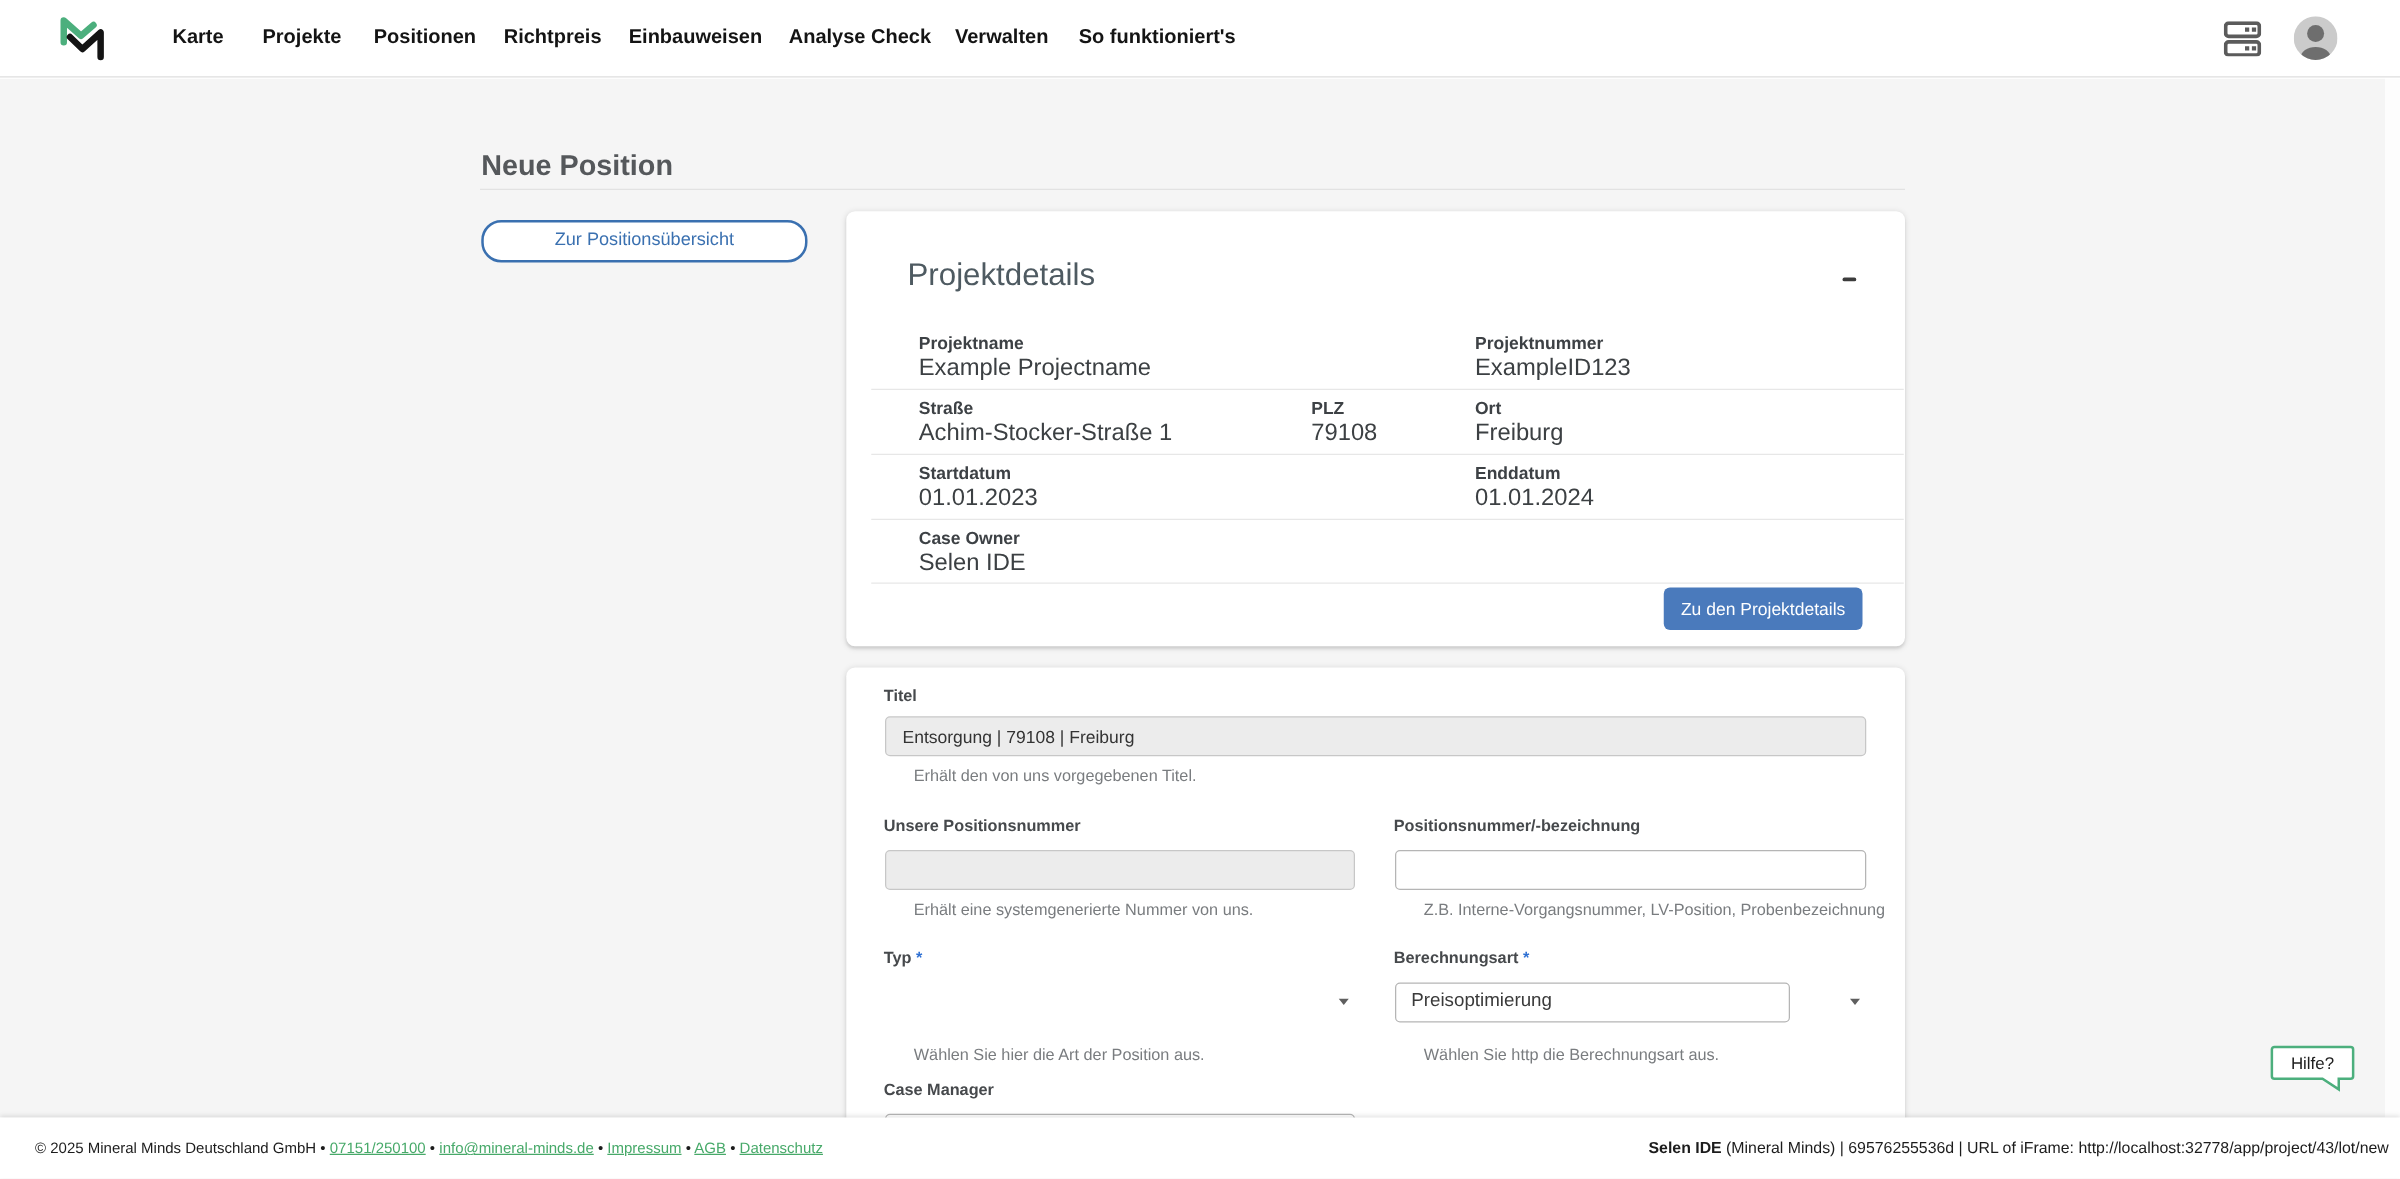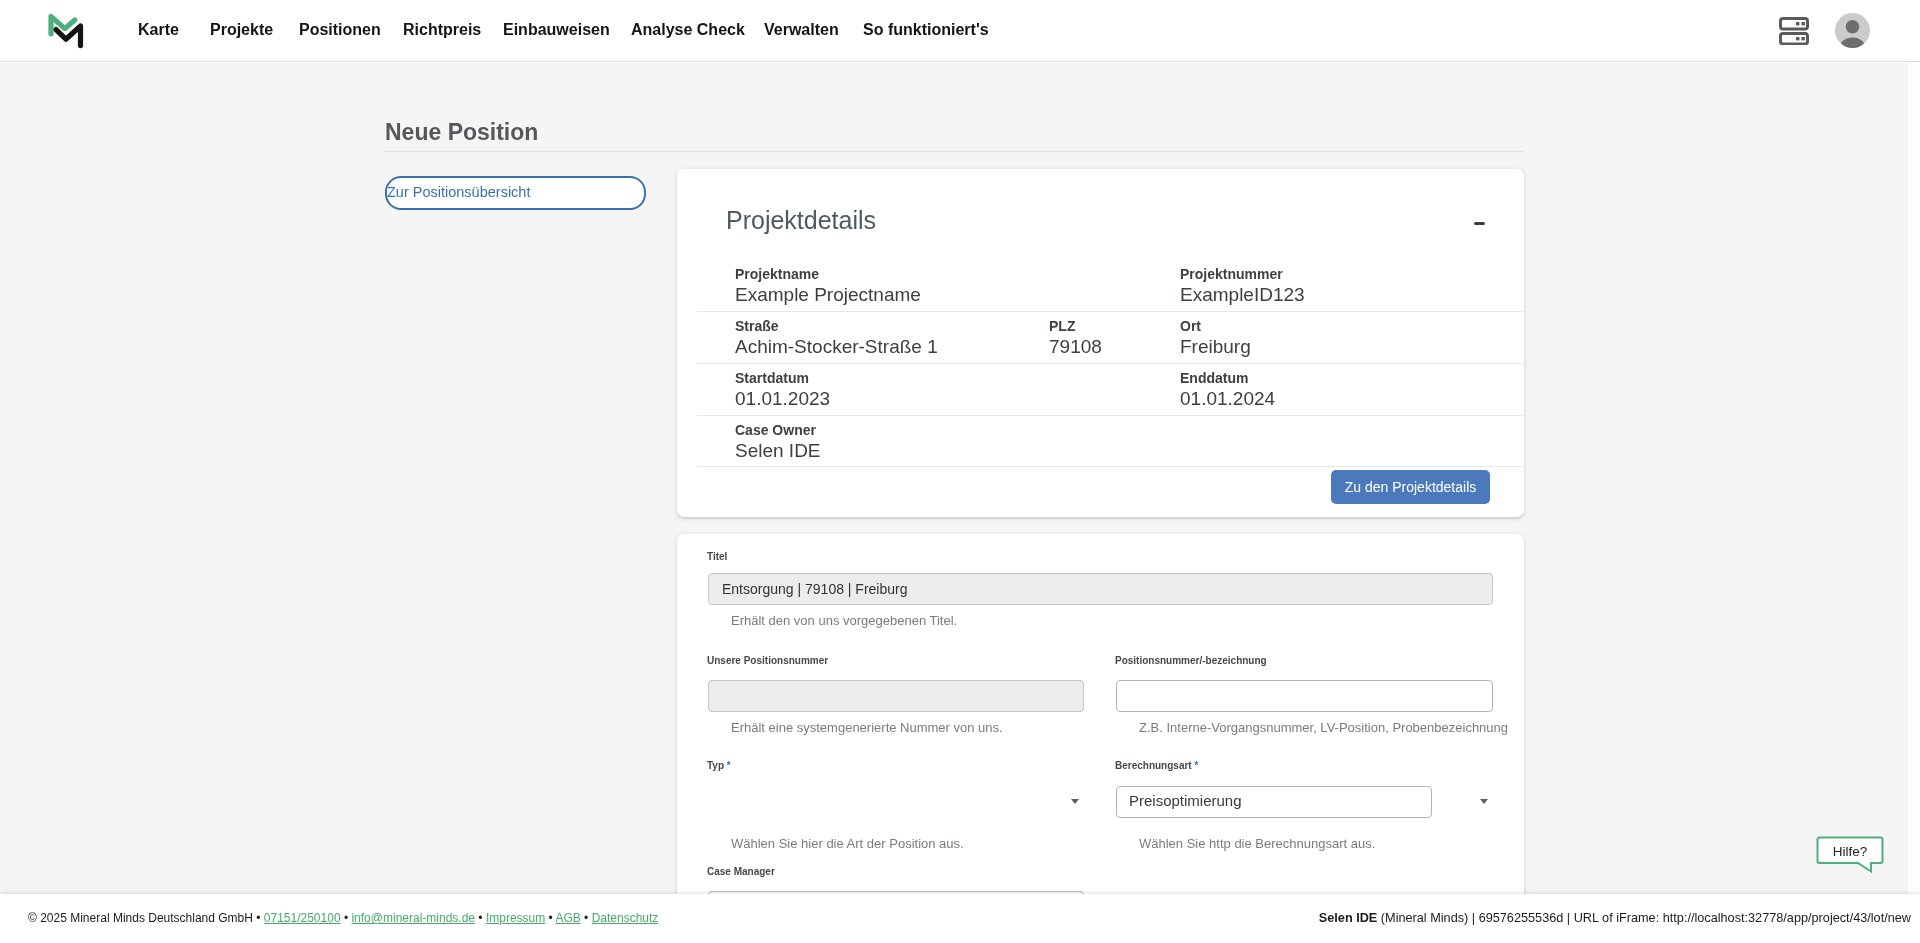--- a/index.html
+++ b/index.html
@@ -12,37 +12,37 @@
   .header { position:absolute; left:0; top:0; width:1920px; height:62px; background:#fff; border-bottom:1px solid #dedede; z-index:30; }
   .nav-link { position:absolute; top:20.5px; font-size:16px; font-weight:bold; color:#141414; white-space:nowrap; line-height:17px; }
 
   
   .main { position:absolute; left:0; top:63px; width:1908px; height:831px; background:#f5f5f5; }
   .strip { position:absolute; left:1908px; top:63px; width:12px; height:831px; background:#fdfdfd; }
 
   .h1 { position:absolute; left:385px; top:121px; font-size:23px; font-weight:bold; color:#55585b; line-height:23px; }
   .hr1 { position:absolute; left:384px; top:151px; width:1140px; height:1px; background:#e2e2e2; }
 
-  .btn-outline { position:absolute; left:385px; top:176px; width:261px; height:34px; background:#fff; border:2px solid #3a70b0; border-radius:16px; color:#3a70b0; font-size:14.5px; line-height:29px; }
+  .btn-outline { position:absolute; left:385px; top:176px; width:261px; height:34px; background:#fff; border:2px solid #3a70b0; border-radius:16px; color:#3a70b0; font-size:14.5px; text-align:center; line-height:29px; }
 
   .card { position:absolute; background:#fff; border-radius:7px; box-shadow:0 1px 5px rgba(0,0,0,0.13), 0 2px 2px rgba(0,0,0,0.08); }
   .card1 { left:677px; top:169px; width:847px; height:348px; }
   .card2 { left:677px; top:534px; width:847px; height:400px; }
 
   .card-title { position:absolute; left:49px; top:37px; font-size:25px; font-weight:normal; color:#4e5a61; line-height:29px; }
   .minus { position:absolute; left:797px; top:53px; width:11px; height:3px; background:#3c3c3c; border-radius:1.5px; }
 
   .lbl { position:absolute; font-size:14px; font-weight:bold; color:#3d4145; white-space:nowrap; line-height:14px;text-align:center; }
   .val { position:absolute; font-size:19px; color:#3c4043; white-space:nowrap; line-height:15px; }
   .rowline { position:absolute; left:20px; width:826px; height:1px; background:#e7e7e7; }
 
   .btn-blue { position:absolute; left:654px; top:301px; width:159px; height:34px; background:#4a7abc; border-radius:5px; color:#fff; font-size:14px; text-align:center; line-height:34px; }
 
   
-  .flbl { position:absolute; font-size:10px; font-weight:bold; color:#46494c; white-space:nowrap; line-height:14px; }
+  .flbl { position:absolute; font-size:13px; font-weight:bold; color:#46494c; white-space:nowrap; line-height:14px; }
   .fhelp { position:absolute; font-size:13px; color:#797c7f; white-space:nowrap; line-height:13px;margin-left:24px; }
   .finput { position:absolute; height:32px; border-radius:4px; }
   .dis { background:#ececec; border:1px solid #c7c7c7; }
   .ena { background:#fff; border:1px solid #b5b5b5; }
   .ftext { font-size:14px; color:#333; line-height:30px; padding-left:13px; }
   .stext { font-size:15px; color:#3a3a3a; line-height:27px; padding-left:12px; }
   .star { color:#2d6fd3; }
   .caret { position:absolute; width:0; height:0; border-left:4.7px solid transparent; border-right:4.7px solid transparent; border-top:5.6px solid #5f5f5f; }
 
   

